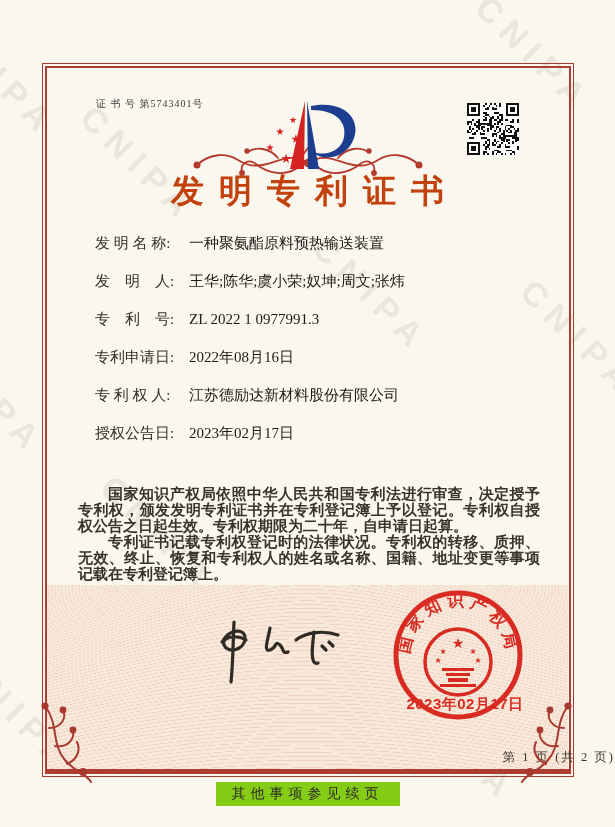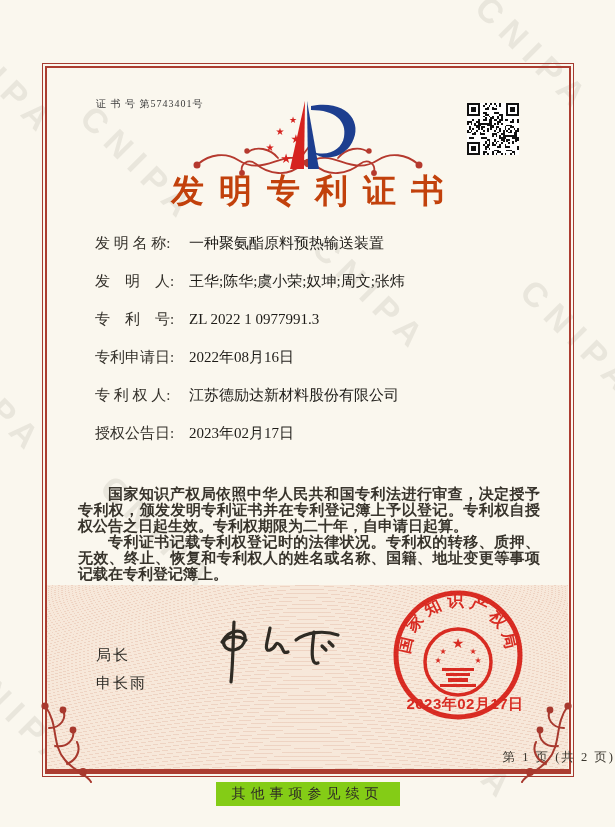--- a/index.html
+++ b/index.html
@@ -394,24 +394,20 @@
     <div class="frow frow-double">
       <span><span class="flabel">授权公告日:</span><span class="fval">2023年02月17日</span></span>
     </div>
   </div>
 
   <div class="paras">
     <p>国家知识产权局依照中华人民共和国专利法进行审查，决定授予专利权，颁发发明专利证书并在专利登记簿上予以登记。专利权自授权公告之日起生效。专利权期限为二十年，自申请日起算。</p>
     <p>专利证书记载专利权登记时的法律状况。专利权的转移、质押、无效、终止、恢复和专利权人的姓名或名称、国籍、地址变更等事项记载在专利登记簿上。</p>
   </div>
 
-  <div class="sign-block">
-    <div>局长</div>
-    <div>申长雨</div>
-  </div>
 
   <svg class="signature" width="150" height="78" viewBox="0 0 150 78">
     <g fill="none" stroke="#2f2b24" stroke-width="3.2" stroke-linecap="round" stroke-linejoin="round">
       <path d="M22,30 C30,16 46,16 45,27 C44,38 28,42 24,33 C21,25 36,22 46,28"></path>
       <path d="M34,10 C33,30 33,52 31,70"></path>
       <path d="M70,16 C68,28 63,40 70,38 C78,35 74,28 80,33 C84,37 82,42 88,40"></path>
       <path d="M96,28 C106,20 124,18 138,23"></path>
       <path d="M114,20 C112,36 110,54 118,51"></path>
       <path d="M122,34 l4,4"></path>
       <path d="M129,30 l4,4"></path>

